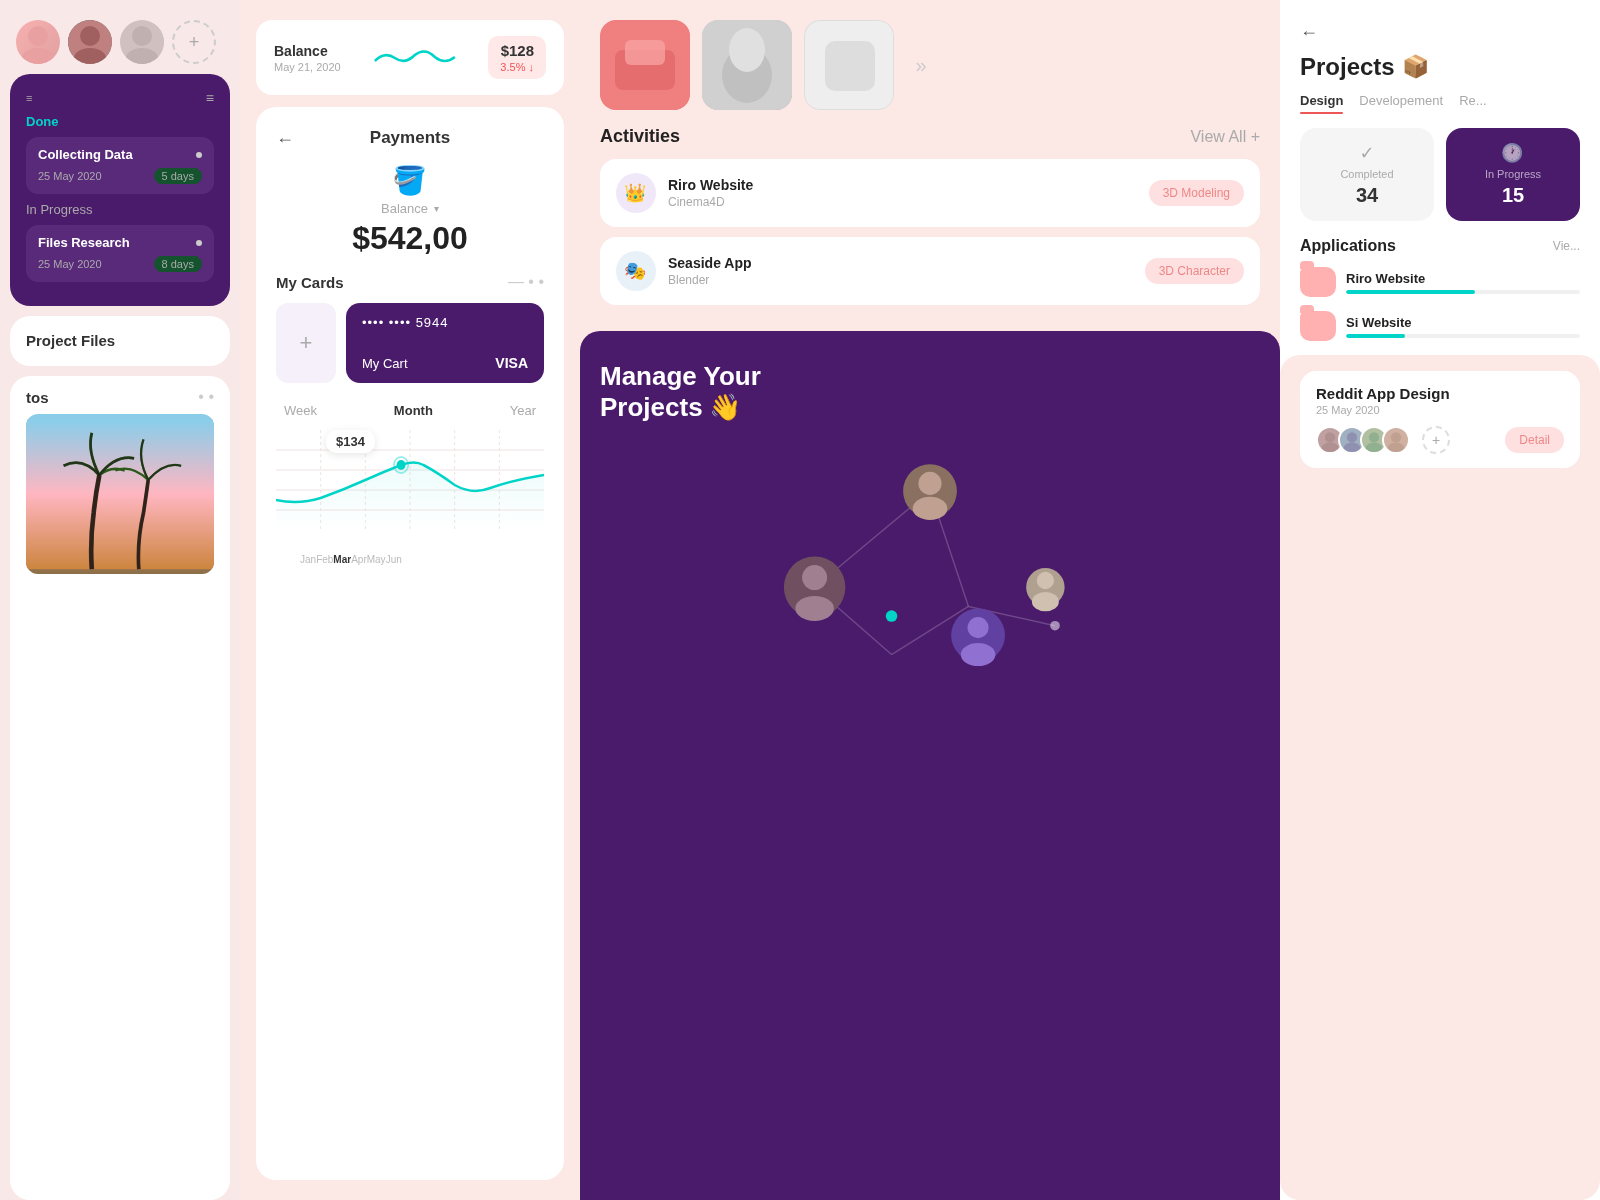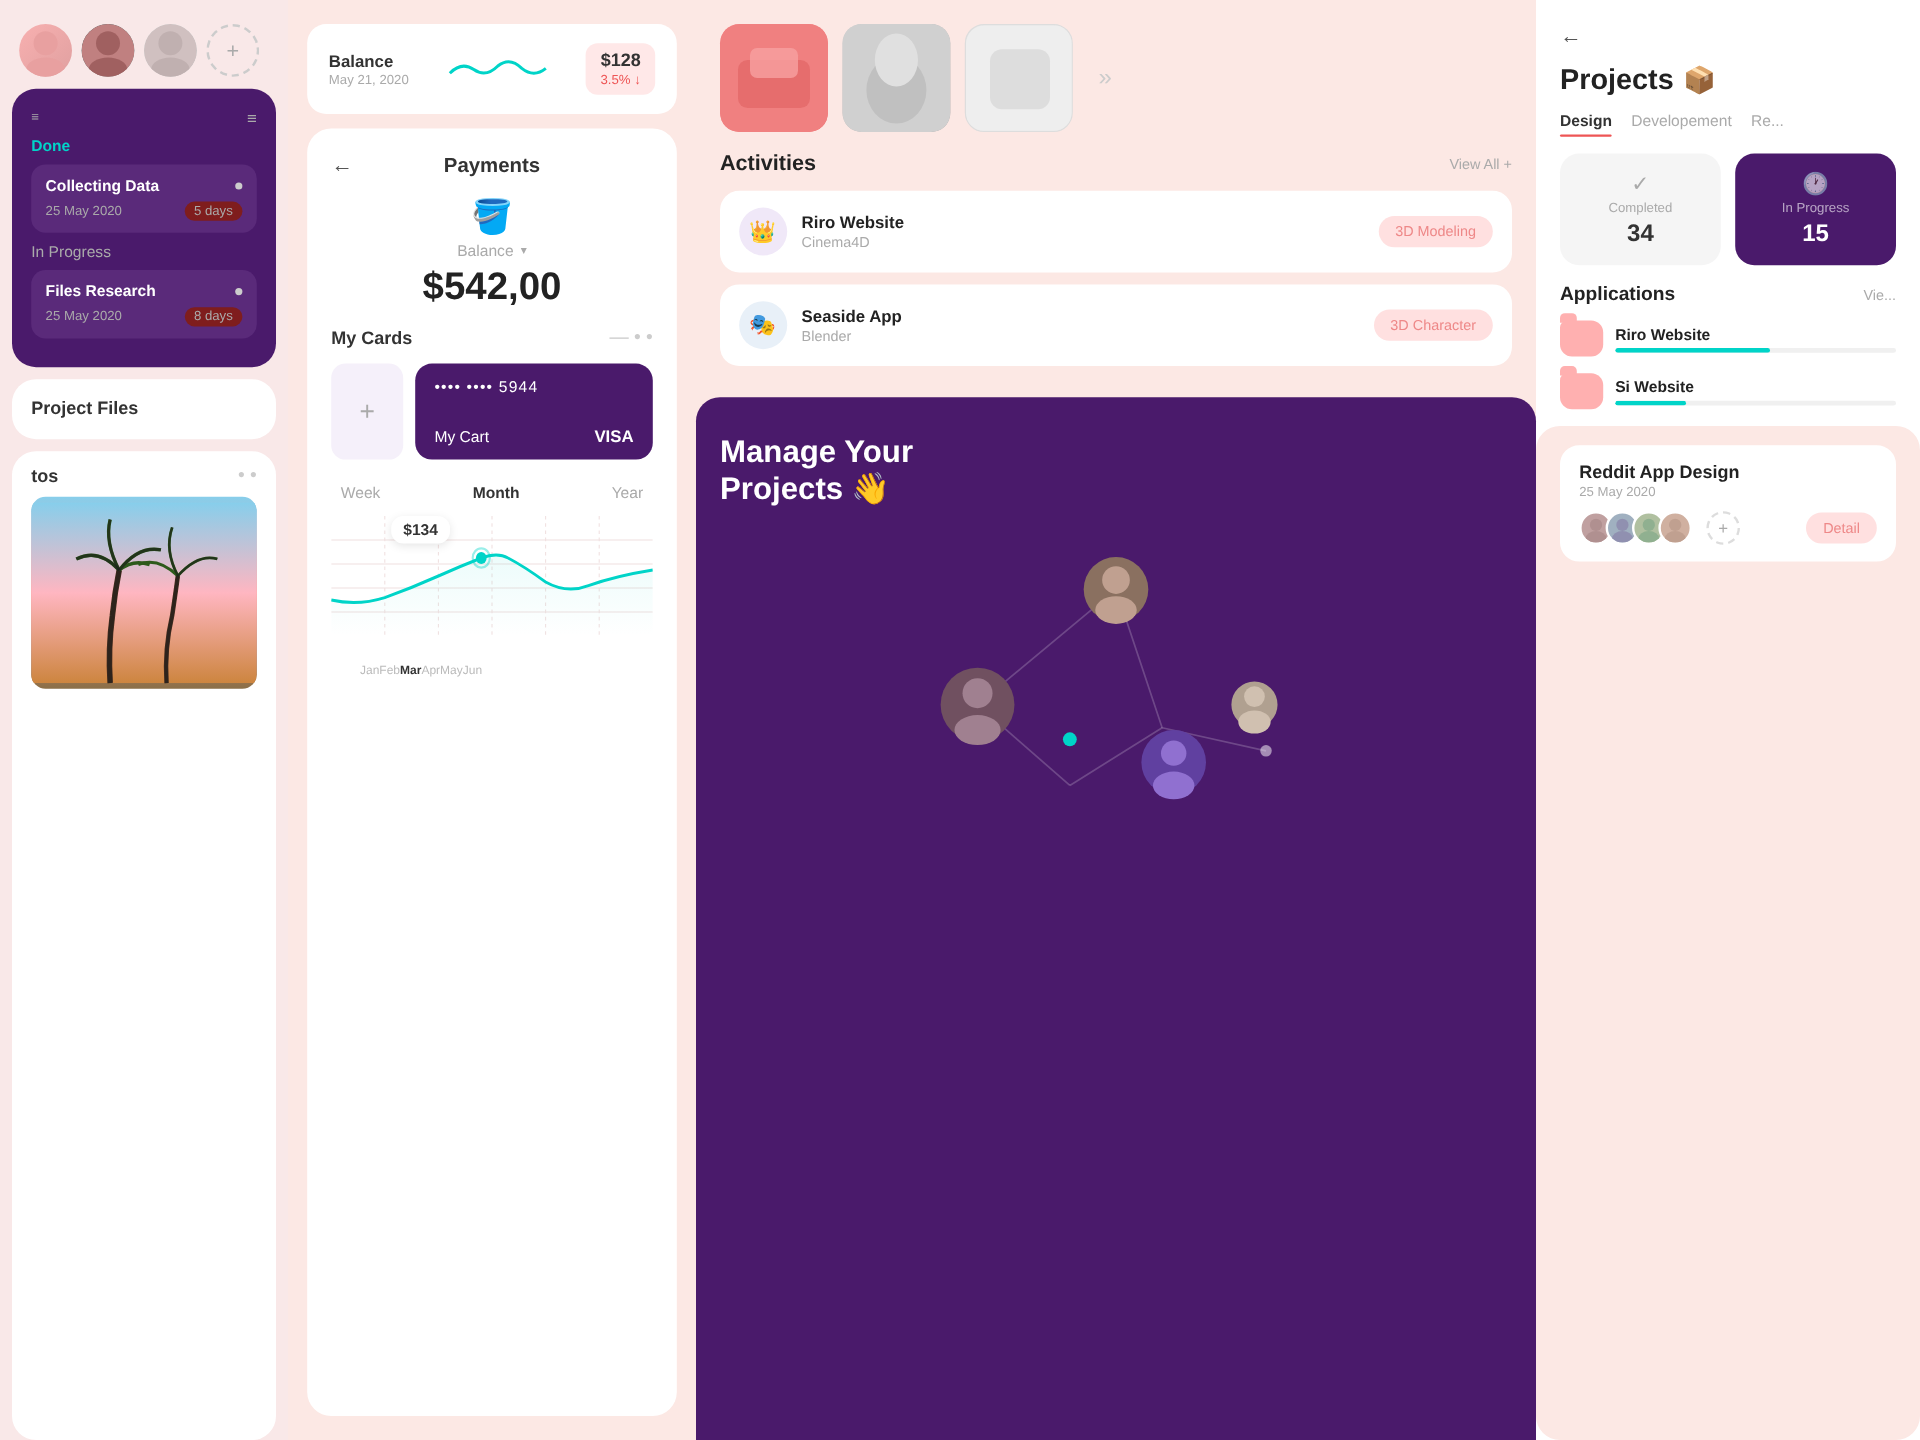--- a/index.html
+++ b/index.html
@@ -73,21 +73,21 @@
       text-align: center;
     }
     .task-name { font-size: 13px; font-weight: 600; color: white; }
     .task-dot { width: 6px; height: 6px; border-radius: 50%; background: #ccc; }
     .task-meta {
       display: flex; justify-content: space-between; align-items: center;
       margin-top: 6px;
     }
     .task-date { font-size: 11px; color: #aaa; }
     .task-days {
-      background: #7f1d1d;
+      background: #14532d;
       color: #aaa;
       font-size: 11px;
       padding: 2px 8px;
       border-radius: 8px;
     }
     .section-label-inprogress {
       color: #aaa;
       font-size: 13px;
       font-weight: 500;
       margin: 8px 0;
@@ -279,21 +279,21 @@
     .thumb-more {
       font-size: 20px; color: #ccc;
       display: flex; align-items: center; justify-content: center;
       width: 30px;
     }
     .activities-header {
       display: flex; justify-content: space-between; align-items: center;
       margin-bottom: 12px;
     }
     .activities-title { font-size: 18px; font-weight: 700; color: #222; }
-    .view-all { font-size: 12px; color: #aaa; }
+    .view-all { font-size: 16px; color: #aaa; }
     .activity-item {
       background: white;
       border-radius: 16px;
       padding: 14px 16px;
       display: flex;
       align-items: center;
       gap: 12px;
       margin-bottom: 10px;
     }
     .activity-icon {

